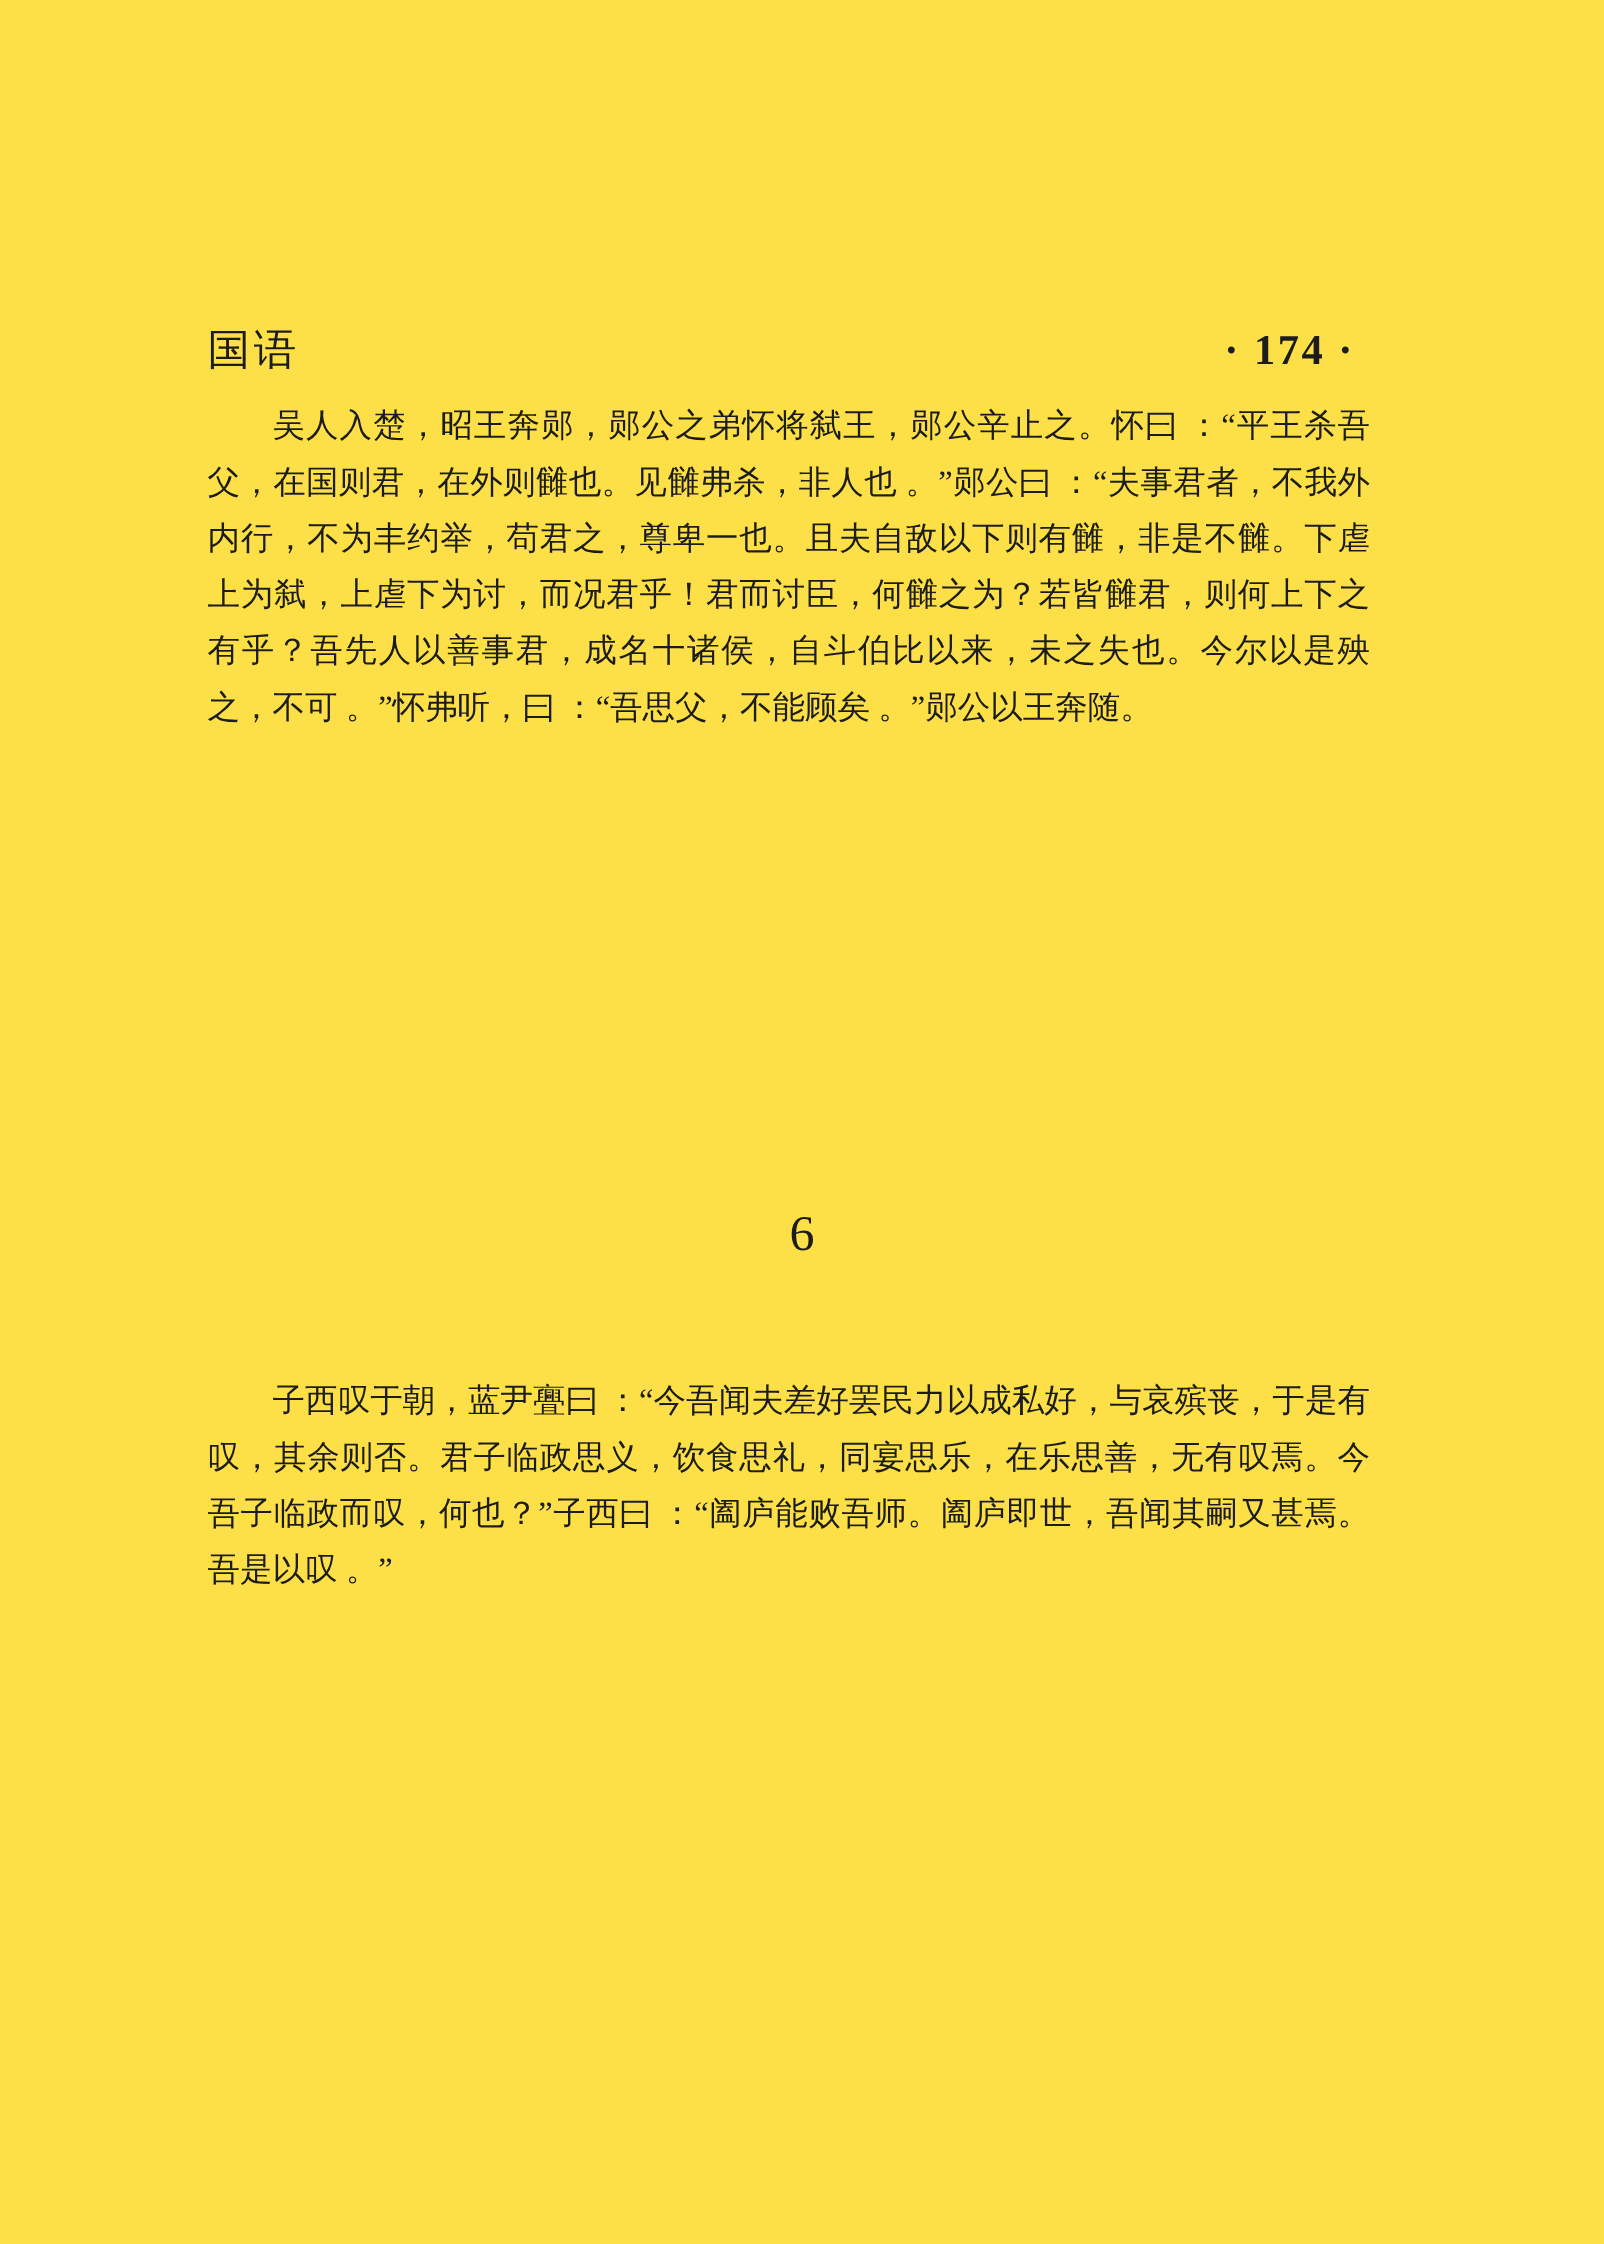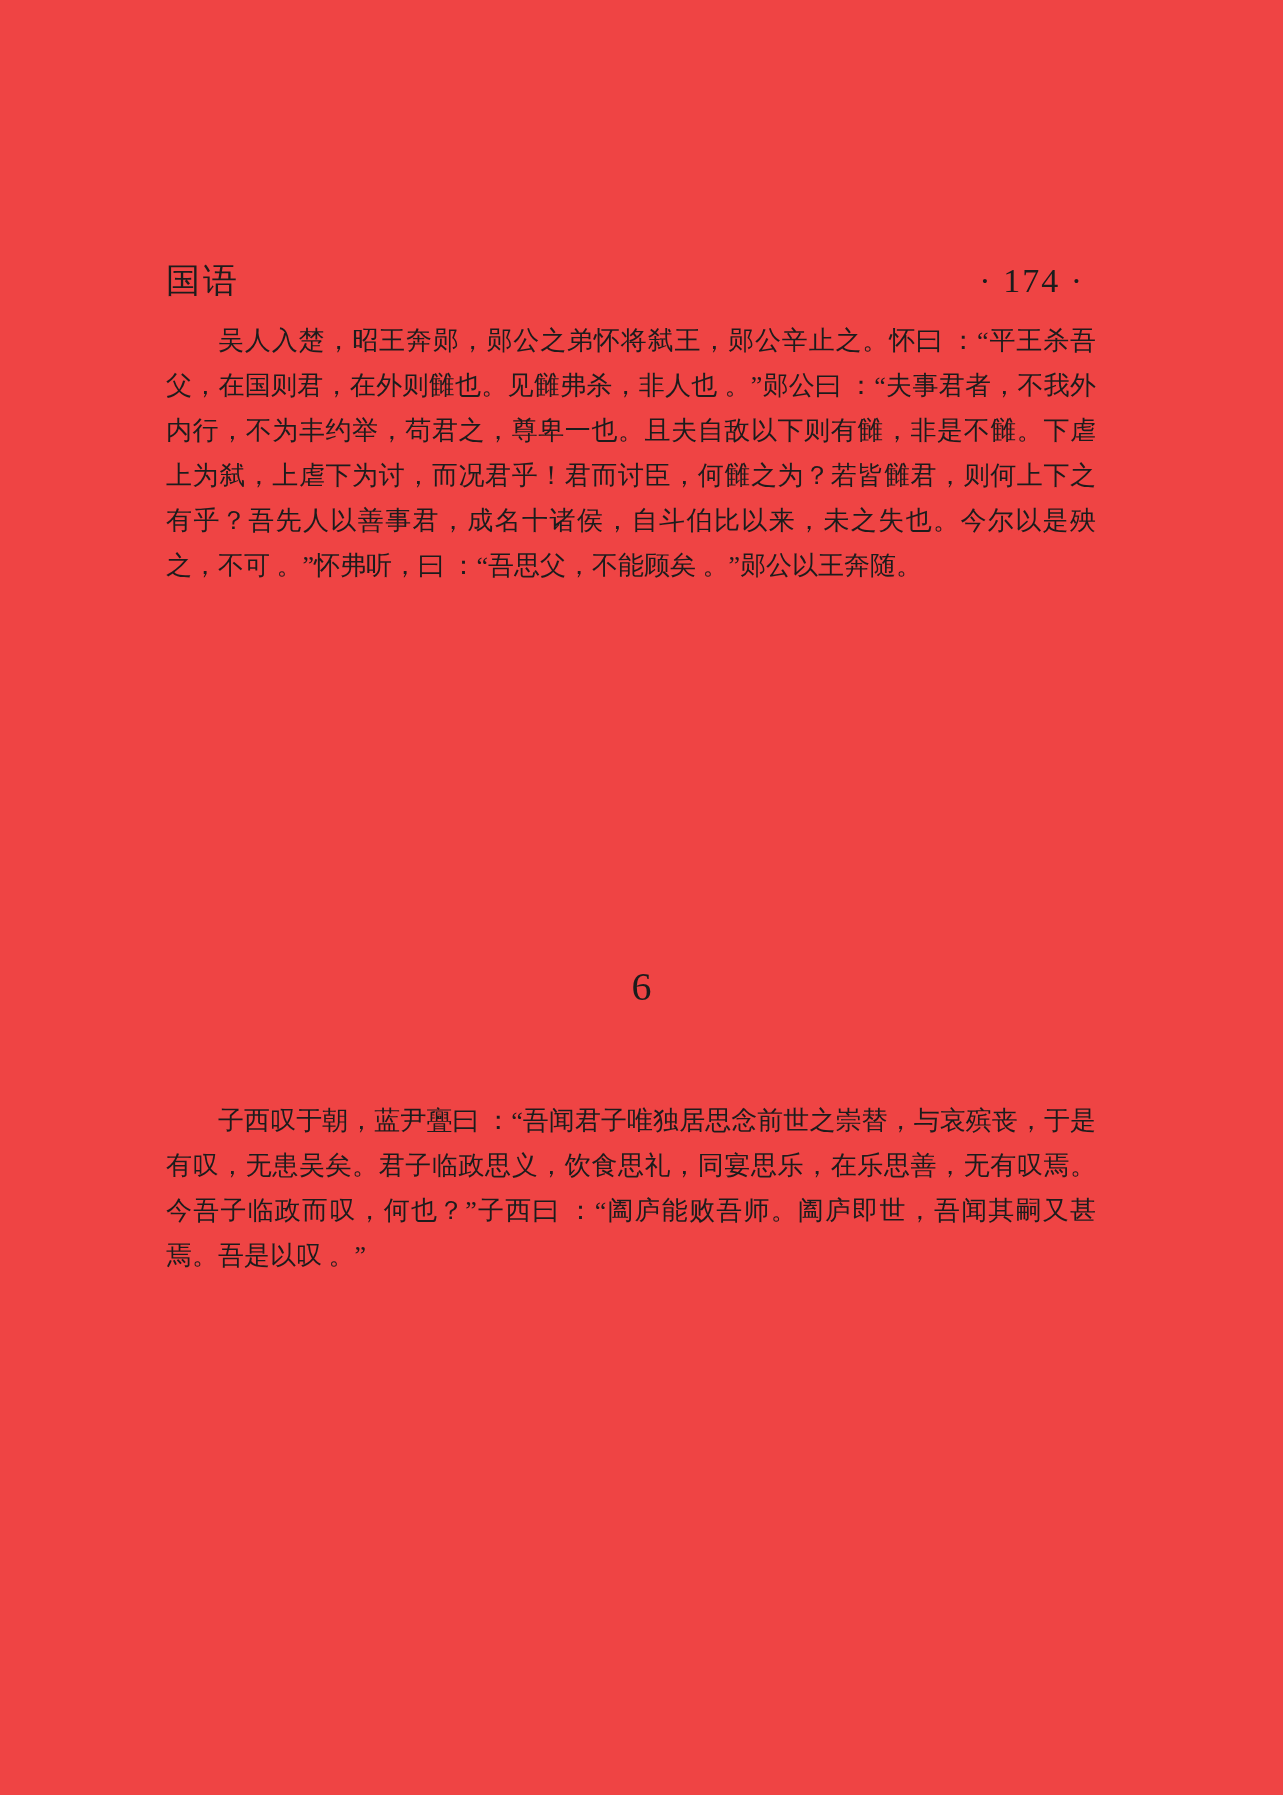--- a/index.html
+++ b/index.html
@@ -4,41 +4,42 @@
 <style>
   html, body {
     margin: 0;
     padding: 0;
     background: #ffffff;
   }
   .page {
     position: relative;
     width: 1283px;
     height: 1795px;
-    background: #ef4444;
+    background: #fde047;
     color: #1c1c1c;
     font-family: "Liberation Serif", "DejaVu Serif", serif;
     overflow: hidden;
   }
   .header {
     position: absolute;
     top: 260px;
     left: 166px;
     width: 918px;
     display: flex;
     justify-content: space-between;
     align-items: baseline;
     font-size: 34px;
     line-height: 42px;
   }
   .book-title {
     letter-spacing: 3px;
   }
   .page-number {
     letter-spacing: 2px;
+    font-weight: bold;
   }
   .text-block {
     position: absolute;
     left: 166px;
     width: 930px;
     font-size: 26px;
     line-height: 45px;
     text-align: justify;
     text-justify: inter-ideograph;
   }
@@ -69,16 +70,16 @@
     <span class="page-number">· 174 ·</span>
   </div>
 
   <div class="text-block block-a">
     <p>吴人入楚，昭王奔郧，郧公之弟怀将弑王，郧公辛止之。怀曰 ：“平王杀吾父，在国则君，在外则雠也。见雠弗杀，非人也 。”郧公曰 ：“夫事君者，不我外内行，不为丰约举，苟君之，尊卑一也。且夫自敌以下则有雠，非是不雠。下虐上为弑，上虐下为讨，而况君乎！君而讨臣，何雠之为？若皆雠君，则何上下之有乎？吾先人以善事君，成名十诸侯，自斗伯比以来，未之失也。今尔以是殃之，不可 。”怀弗听，曰 ：“吾思父，不能顾矣 。”郧公以王奔随。</p>
   </div>
 
   <div class="section-number">6</div>
 
   <div class="text-block block-b">
-    <p>子西叹于朝，蓝尹亹曰 ：“吾闻君子唯独居思念前世之崇替，与哀殡丧，于是有叹，无患吴矣。君子临政思义，饮食思礼，同宴思乐，在乐思善，无有叹焉。今吾子临政而叹，何也？”子西曰 ：“阖庐能败吾师。阖庐即世，吾闻其嗣又甚焉。吾是以叹 。”</p>
+    <p>子西叹于朝，蓝尹亹曰 ：“今吾闻夫差好罢民力以成私好，与哀殡丧，于是有叹，其余则否。君子临政思义，饮食思礼，同宴思乐，在乐思善，无有叹焉。今吾子临政而叹，何也？”子西曰 ：“阖庐能败吾师。阖庐即世，吾闻其嗣又甚焉。吾是以叹 。”</p>
   </div>
 
 </div>
 
 </body></html>

